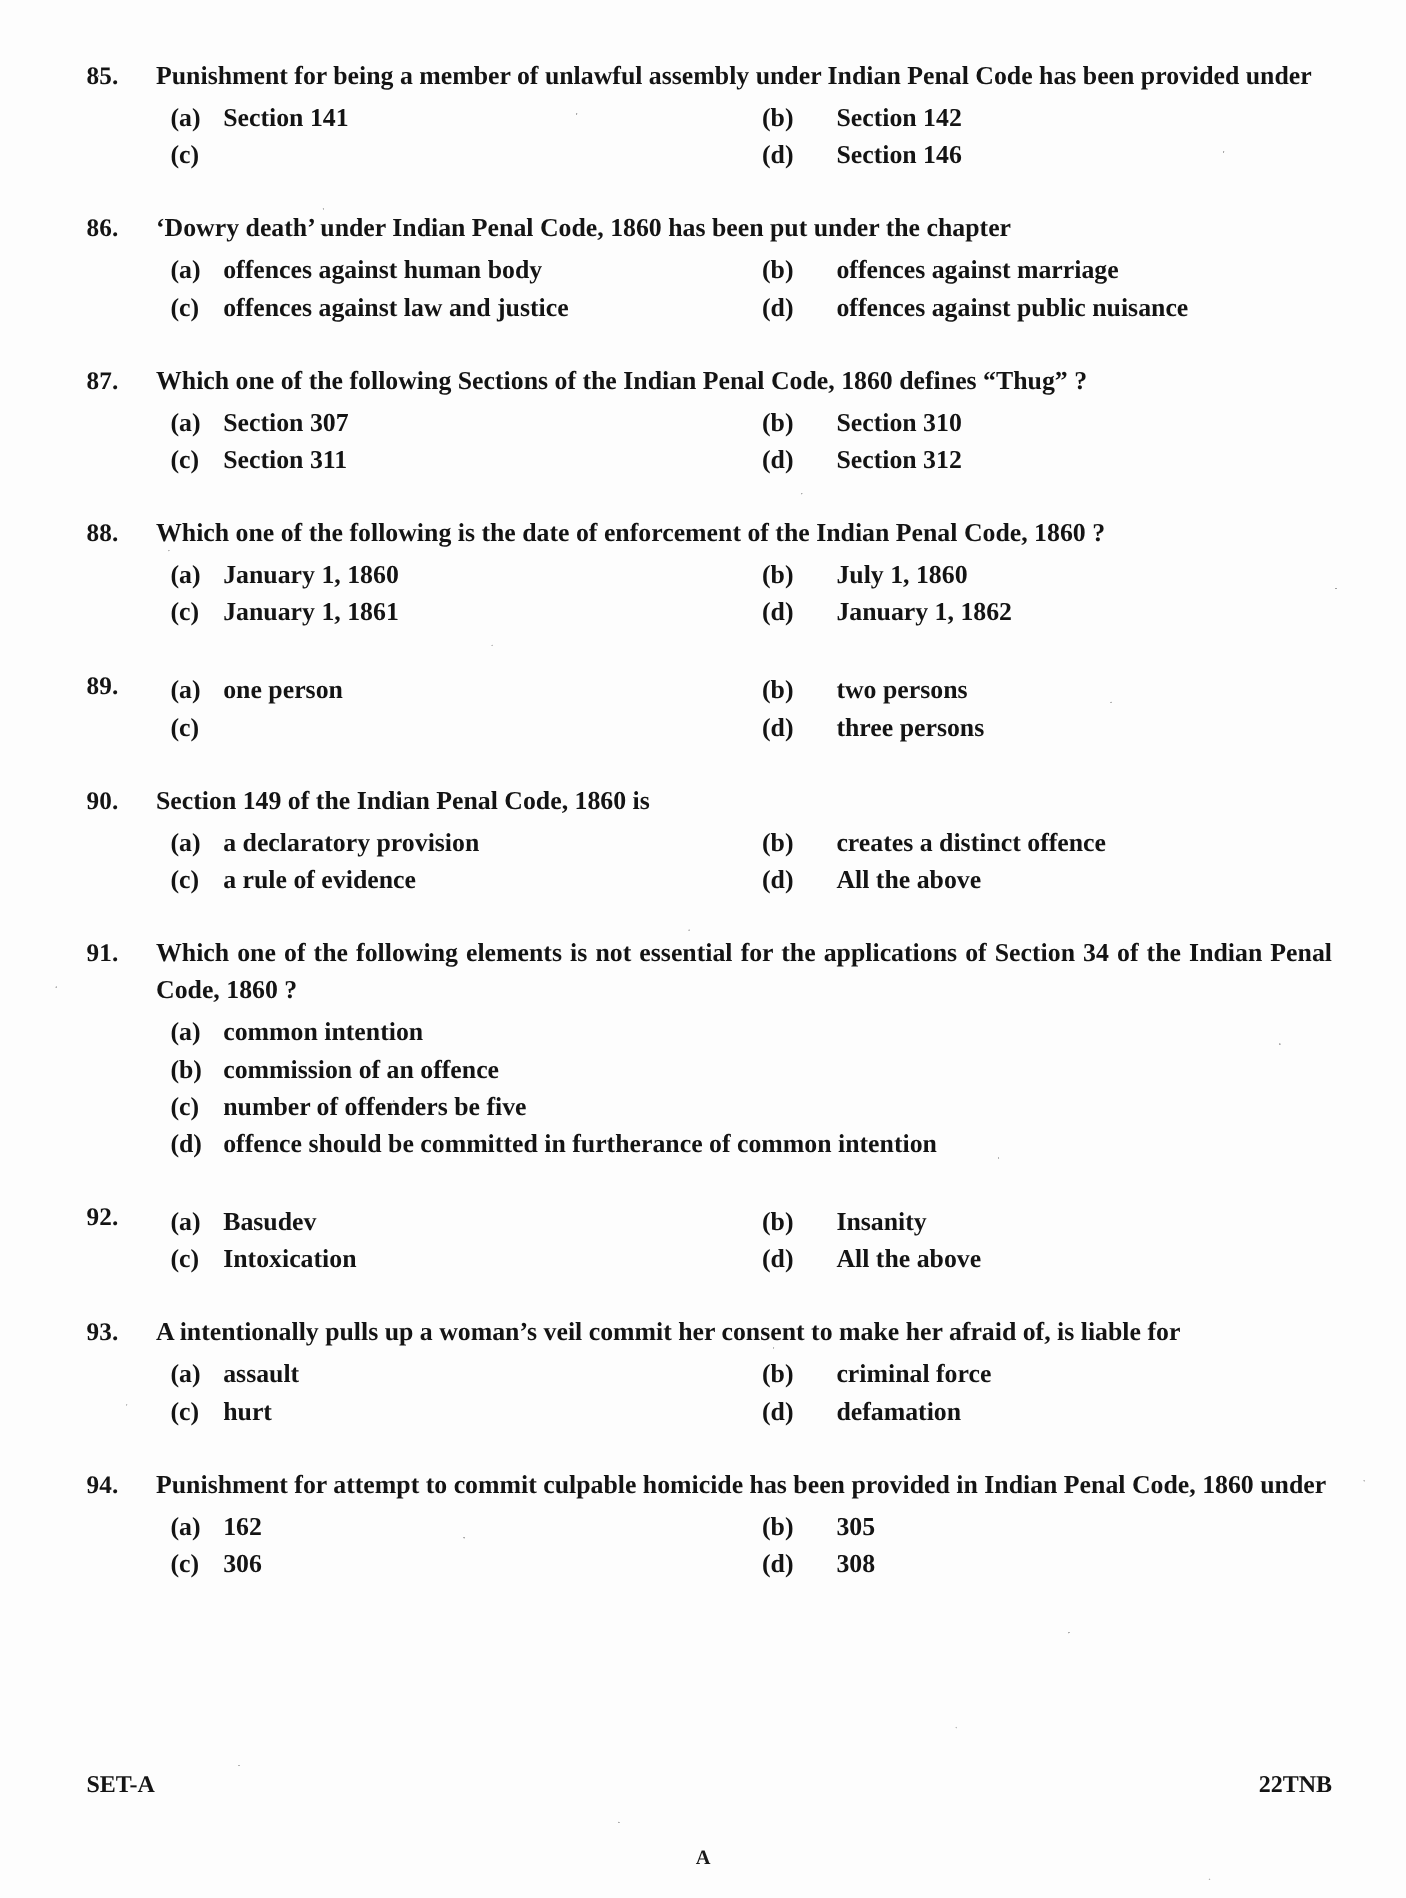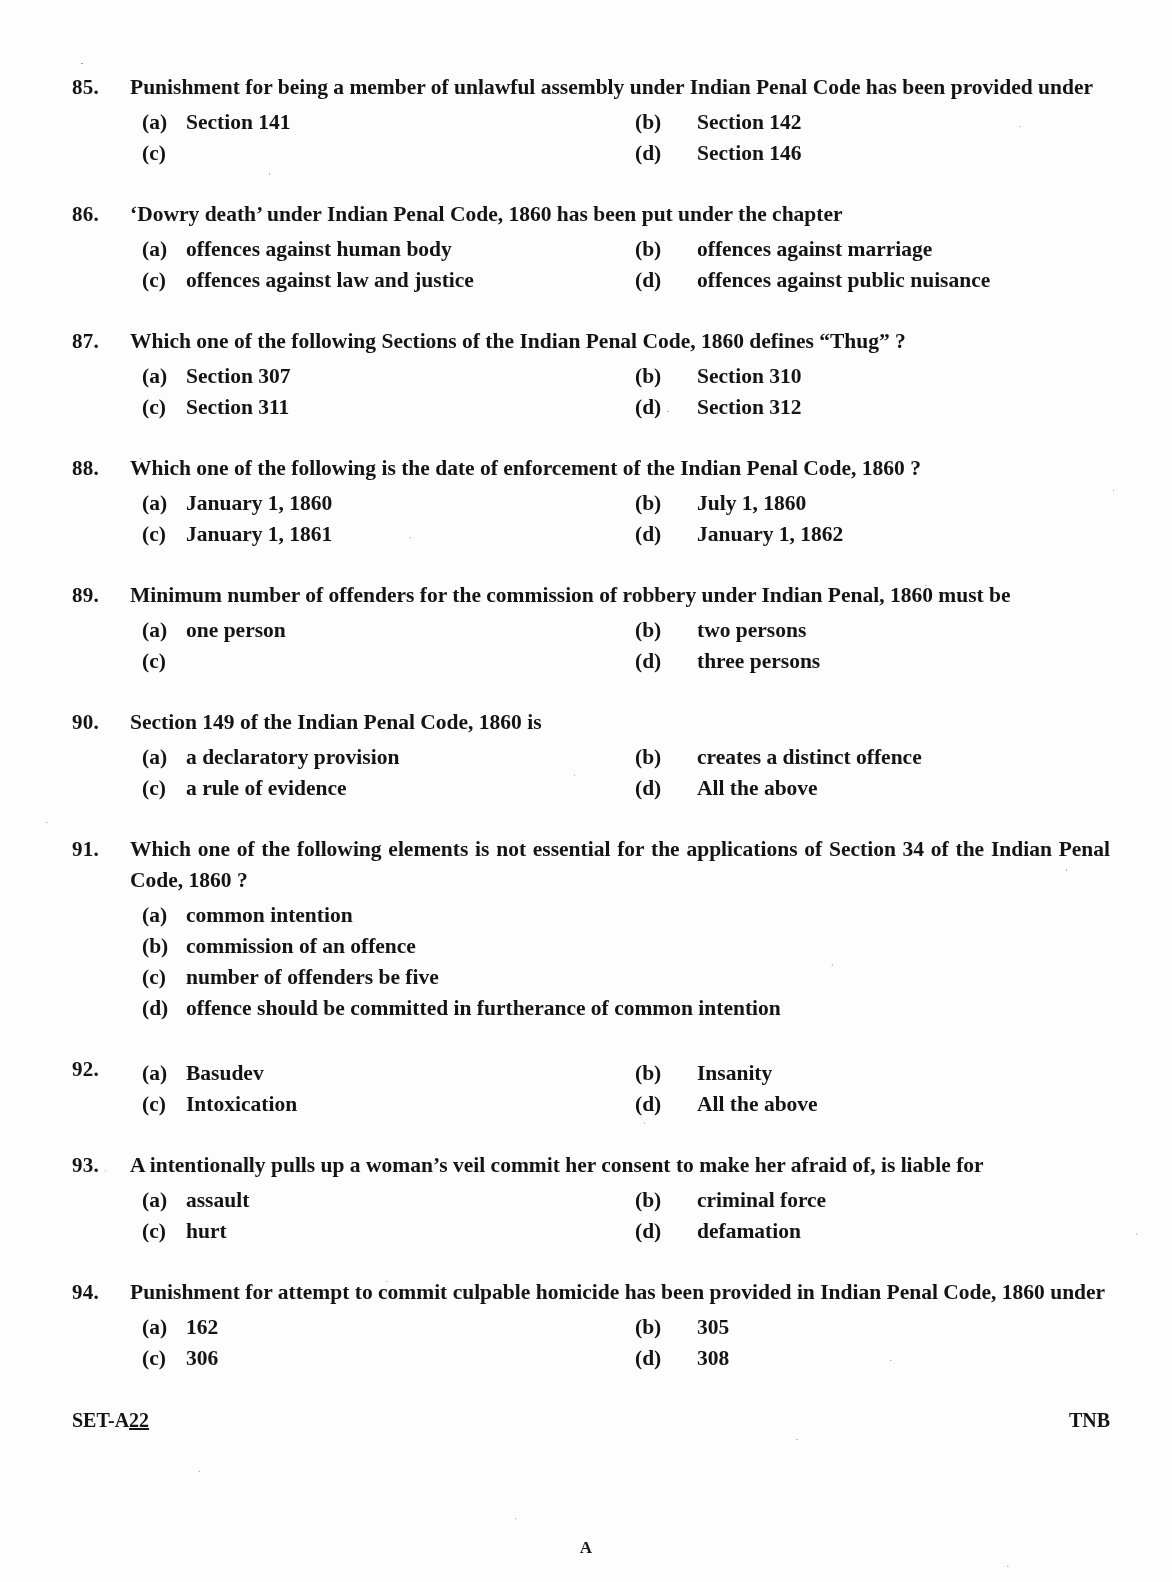--- a/index.html
+++ b/index.html
@@ -48,21 +48,21 @@
       radial-gradient(circle at 68% 91%, #888 0.5px, transparent 0.9px),
       radial-gradient(circle at 86% 99%, #777 0.5px, transparent 0.9px);
     background-repeat: no-repeat;
   }
 
   .content {
     position: absolute;
     left: 0;
     top: 0;
     width: 1172px;
-    padding: 72px 62px 0 72px;
+    padding: 48px 62px 0 72px;
     box-sizing: border-box;
   }
 
   .q {
     display: flex;
     align-items: flex-start;
     margin-bottom: 30px;
   }
   .q-num {
     width: 58px;
@@ -112,28 +112,28 @@
   .opt.colB { flex: 1 1 auto; }
   .opt.colB .lab { padding-left: 0; width: 62px; flex: 0 0 62px; }
 
   
   .opts.stacked .opt { flex: 1 1 auto; }
 
   .footer {
     position: absolute;
     left: 72px;
     right: 62px;
-    top: 1409px;
+    top: 1476px;
     display: flex;
     align-items: baseline;
     font-weight: bold;
     font-size: 20px;
   }
   .footer .left  { flex: 0 0 auto; }
-  .footer .center{ flex: 1 1 auto; text-align: left; text-decoration: underline; }
+  .footer .center{ flex: 1 1 auto; text-align: right; }
   .footer .right { flex: 0 0 auto; }
 
   .bottom-mark {
     position: absolute;
     left: 0;
     right: 0;
     top: 1538px;
     text-align: center;
     font-weight: bold;
     font-size: 17px;
@@ -254,21 +254,20 @@
                 <span class="lab">(d)</span>
                 <span class="txt">January 1, 1862</span>
               </div>
             </div>
           </div>
         </div>
       </div>
       <div class="q">
         <div class="q-num">89.</div>
         <div class="q-body">
-          <div class="q-text">Minimum number of offenders for the commission of robbery under Indian Penal, 1860 must be</div>
           <div class="opts">
             <div class="opt-row">
               <div class="opt colA">
                 <span class="lab">(a)</span>
                 <span class="txt">one person</span>
               </div>
               <div class="opt colB">
                 <span class="lab">(b)</span>
                 <span class="txt">two persons</span>
               </div>

